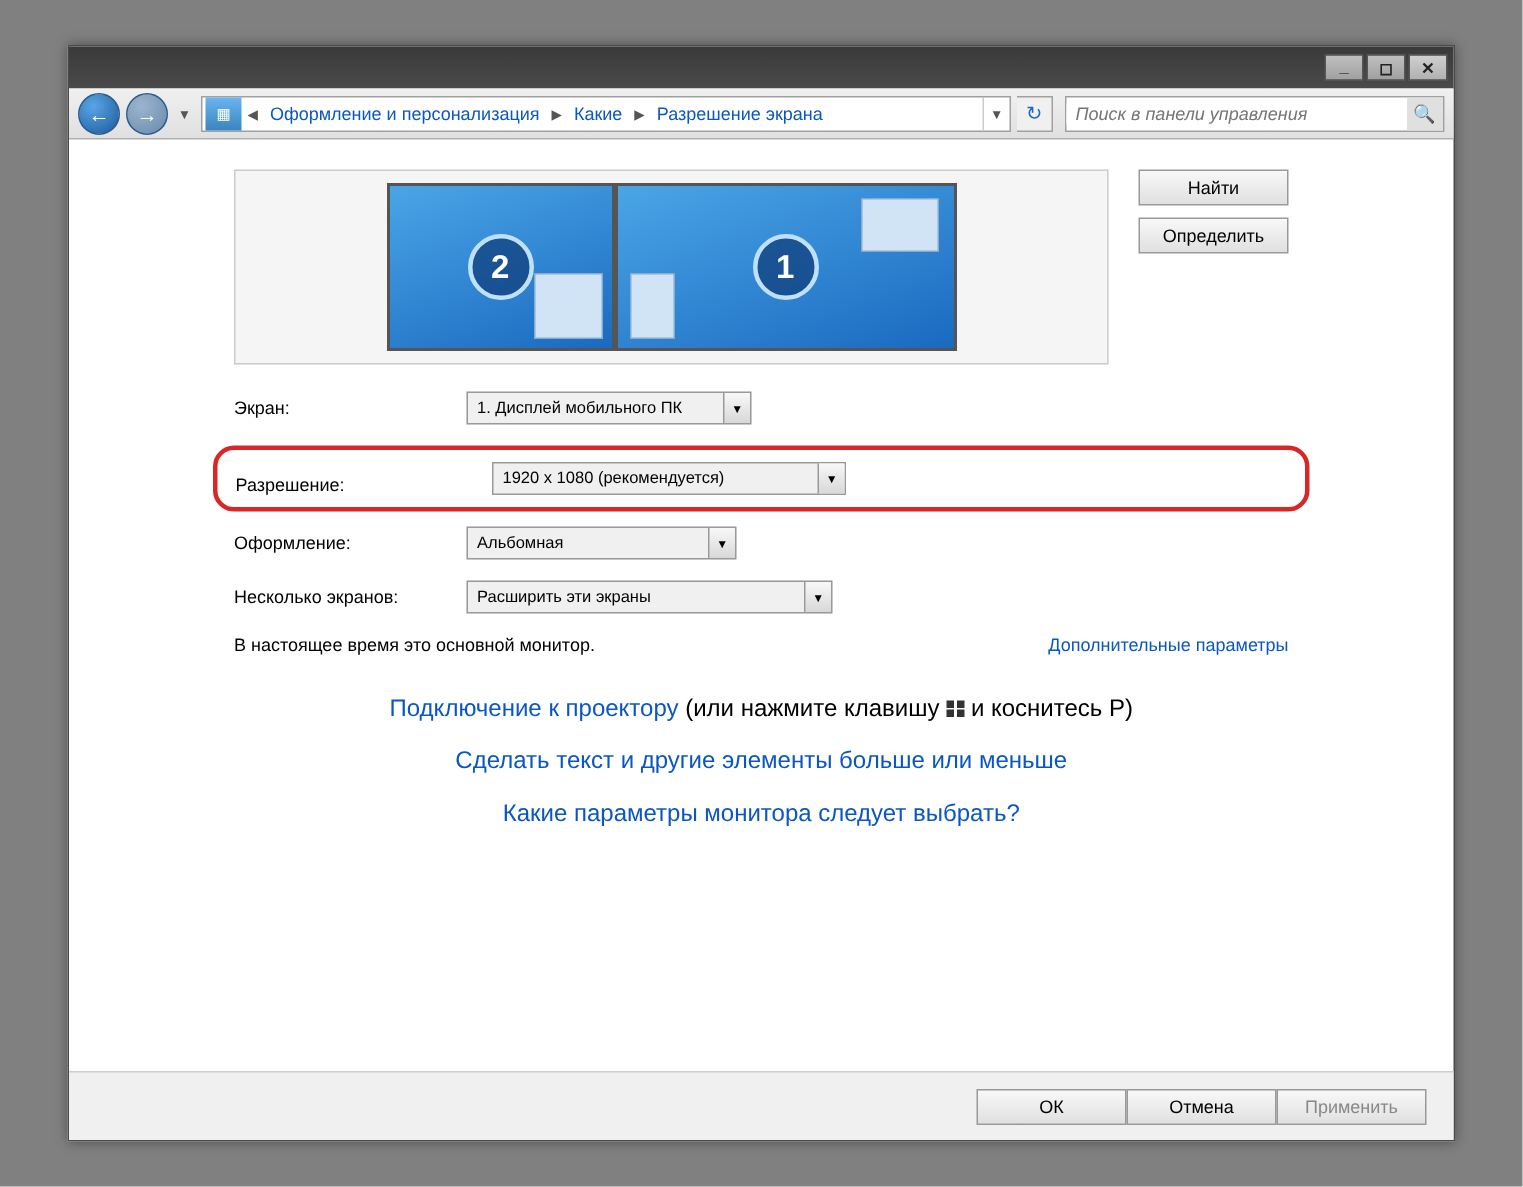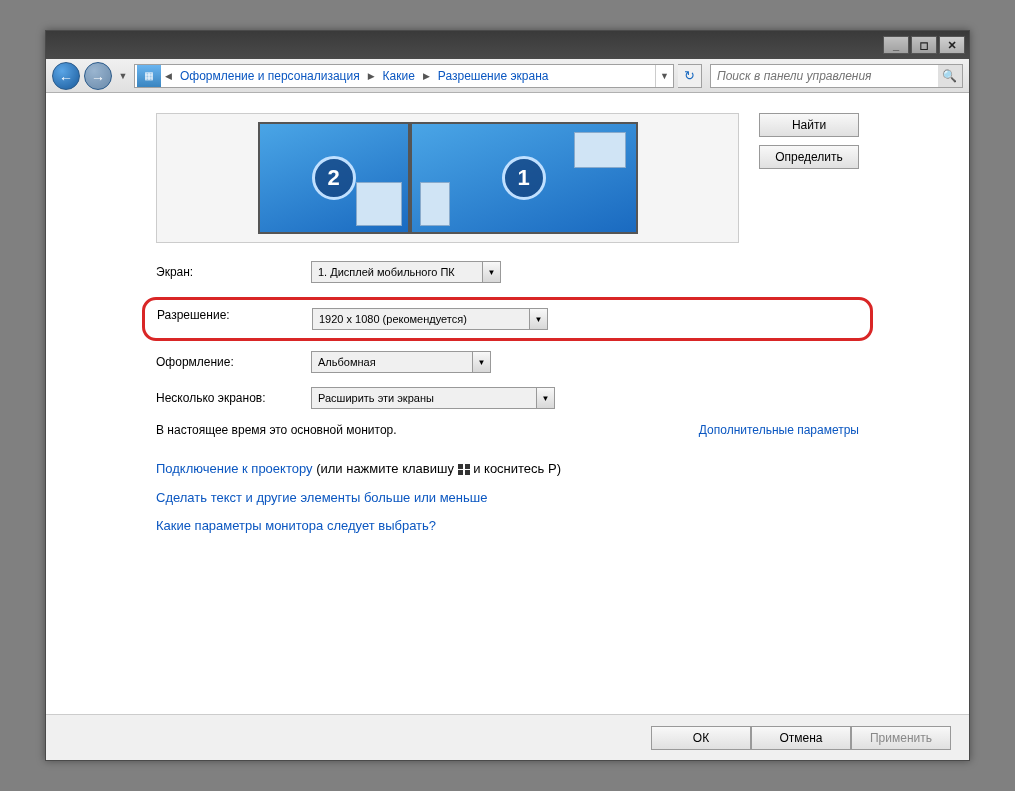--- a/index.html
+++ b/index.html
@@ -31,25 +31,25 @@
 .mon-win { position: absolute; background: #d0e4f5; border: 1px solid #88aacc; }
 .side-btns { display: flex; flex-direction: column; gap: 8px; margin-left: 20px; }
 .side-btns button, .footer button { width: 100px; height: 24px; font-size: 12px; background: linear-gradient(#f8f8f8,#e0e0e0); border: 1px solid #999; cursor: pointer; }
 .row-wrap { display: flex; align-items: flex-start; margin-bottom: 14px; }
 .form { margin-top: 18px; font-size: 12px; }
 .form-row { display: flex; align-items: center; margin-bottom: 14px; }
 .form-row label { width: 155px; }
 .combo { height: 22px; border: 1px solid #999; background: #f0f0f0; display: flex; align-items: center; font-size: 11px; }
 .combo span { flex: 1; padding: 0 6px; }
 .combo .cd { width: 18px; height: 20px; border-left: 1px solid #999; background: linear-gradient(#f8f8f8,#d8d8d8); display: flex; align-items: center; justify-content: center; font-size: 8px; }
-.highlight-row { border: 3px solid #d92626; border-radius: 14px; padding: 8px 12px; margin: 0 -14px 10px -14px; display: flex; align-items: flex-start; box-shadow: 0 0 0 1px rgba(255,255,255,.6) inset; }
+.highlight-row { border: 3px solid #d92626; border-radius: 14px; padding: 8px 12px; margin: 0 -14px 10px -14px; display: flex; align-items: flex-end; box-shadow: 0 0 0 1px rgba(255,255,255,.6) inset; gap: 16px; }
 .highlight-row label { width: 155px; font-size: 12px; }
 .status-row { display: flex; justify-content: space-between; font-size: 12px; margin: 14px 0 18px; align-items: flex-end; }
 .link { color: #0b57c1; cursor: pointer; }
-.help-links { font-size: 13px; line-height: 2.2; }
+.help-links { font-size: 16px; line-height: 2.2; text-align: center; }
 .footer { height: 46px; background: #f0f0f0; border-top: 1px solid #ccc; display: flex; justify-content: flex-end; align-items: center; gap: 0; padding: 0 18px; }
 .footer button:disabled { color: #888; }
 .win-icon { display:inline-block; width:12px; height:11px; position:relative; vertical-align:middle; }
 .win-icon::before { content:""; position:absolute; inset:0; background:
   linear-gradient(#333,#333) 0 0/5px 5px no-repeat,
   linear-gradient(#333,#333) 7px 0/5px 5px no-repeat,
   linear-gradient(#333,#333) 0 6px/5px 5px no-repeat,
   linear-gradient(#333,#333) 7px 6px/5px 5px no-repeat; }
 </style>
 </head>

